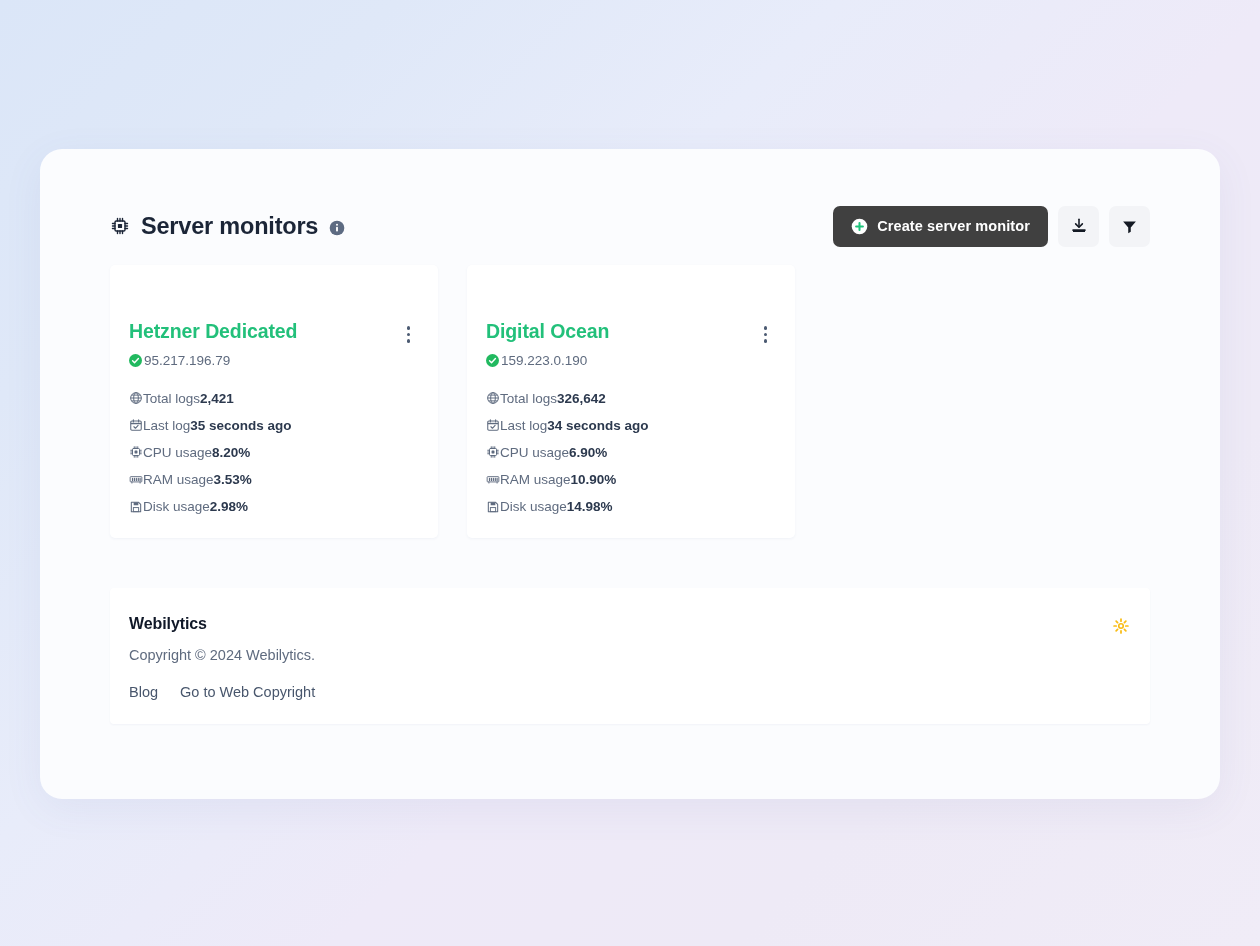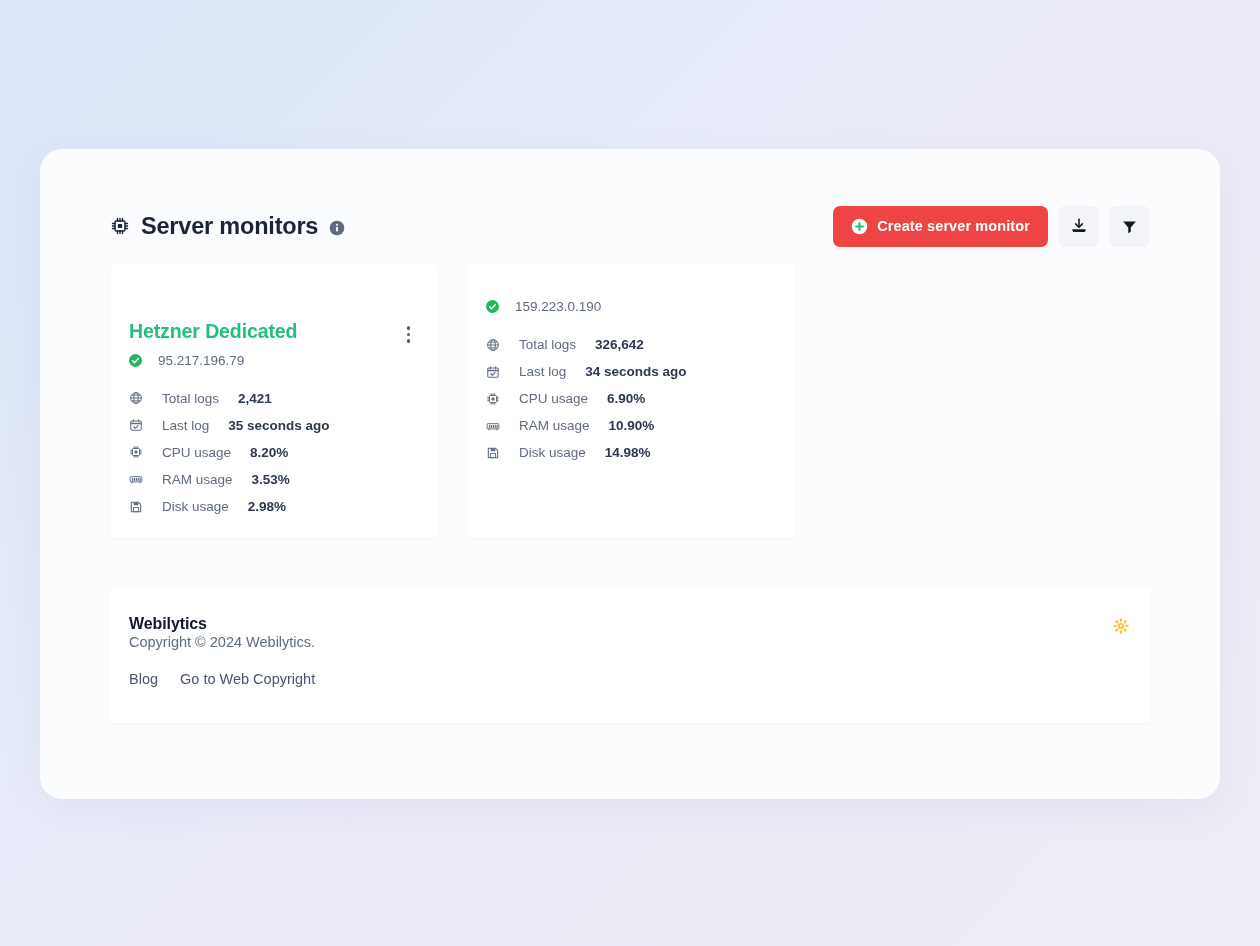--- a/index.html
+++ b/index.html
@@ -82,21 +82,21 @@
     align-items: center;
     gap: 10px;
   }
 
   .btn-primary {
     display: flex;
     align-items: center;
     gap: 9px;
     height: 41px;
     padding: 0 18px;
-    background: #ef4444;
+    background: #404040;
     border: none;
     border-radius: 7px;
     color: #ffffff;
     font-family: inherit;
     font-size: 14.5px;
     font-weight: 600;
     letter-spacing: 0.1px;
     cursor: pointer;
     white-space: nowrap;
   }
@@ -158,41 +158,41 @@
   .card-menu i {
     width: 3.5px; height: 3.5px;
     border-radius: 50%;
     background: #4b5a72;
     display: block;
   }
 
   .card-ip {
     display: flex;
     align-items: center;
-    gap: 16px;
+    gap: 2px;
     margin-top: 8px;
     text-align: center;
   }
   .card-ip .ip-text {
     font-size: 13.5px;
     color: #5f6b7f;
   }
   .check-icon { width: 13px; height: 13px; display: block; flex: none; }
 
   .stat-list {
     margin-top: 21px;
     display: flex;
     flex-direction: column;
     gap: 7.5px;
   }
 
   .stat-row {
     display: flex;
     align-items: center;
-    gap: 19px;
+    gap: 0;
     font-size: 13.5px;
     color: #5f6b7f;
     line-height: 1.45;
   }
   .stat-row svg { display: block; flex: none; }
   .stat-row .stat-value {
     font-weight: 700;
     color: #2c394e;
   }
 
@@ -227,21 +227,21 @@
     gap: 47px;
   }
 
   .footer-brand {
     font-size: 16px;
     font-weight: 700;
     color: #101828;
     letter-spacing: -0.1px;
   }
   .footer-copy {
-    margin-top: 1px;
+    margin-top: 14px;
     font-size: 14.5px;
     color: #5f6b7f;
   }
   .footer-links {
     margin-top: 21px;
     display: flex;
     gap: 22px;
     text-align: right;
   }
   .footer-links a {
@@ -393,20 +393,28 @@
                 <rect x="7.5" y="13" width="9" height="7" stroke-width="1.6"></rect>
               </svg>
             </span>
             <span>Disk usage</span>
             <span class="stat-value">2.98%</span>
           </div>
         </div>
       </div>
 
       <div class="monitor-card">
+        <div class="card-top">
+          <span class="card-name">Digital Ocean</span>
+          <button class="card-menu">
+            <i></i>
+              <i></i>
+              <i></i>
+          </button>
+        </div>
         <div class="card-ip">
           <span>
             <svg class="check-icon" viewBox="0 0 24 24">
               <circle cx="12" cy="12" r="12" fill="#21b95f"></circle>
               <path d="M6.6 12.4l3.6 3.6 7.2-7.8" fill="none" stroke="#ffffff" stroke-width="2.6" stroke-linecap="round" stroke-linejoin="round"></path>
             </svg>
           </span>
           <span class="ip-text">159.223.0.190</span>
         </div>
         <div class="stat-list">

